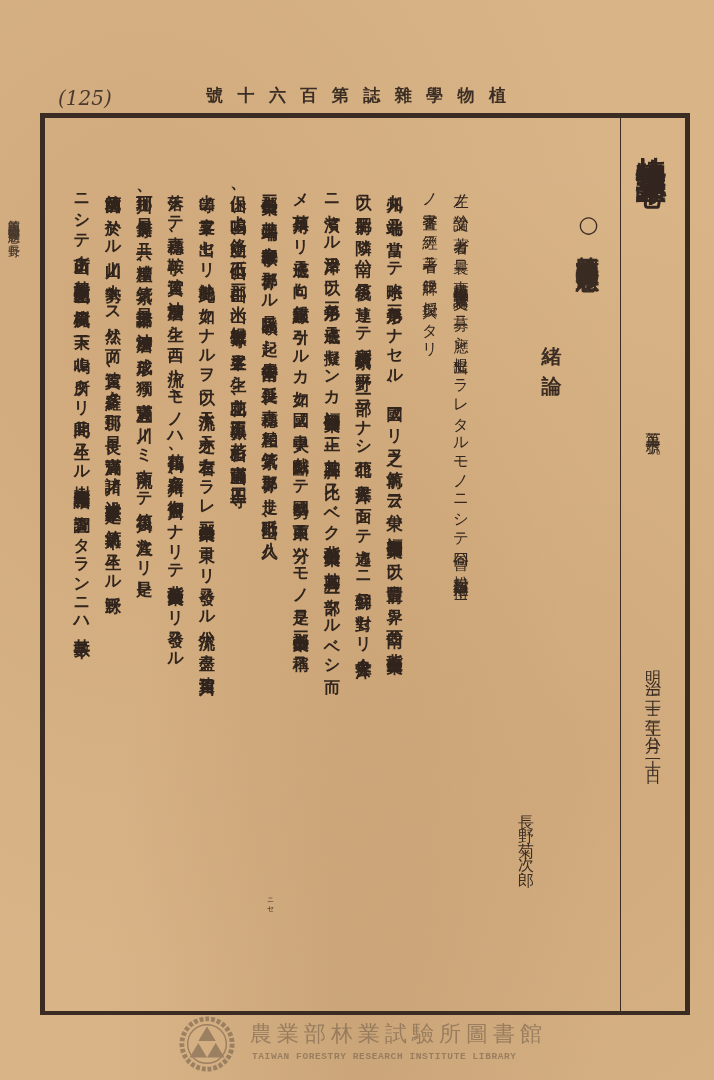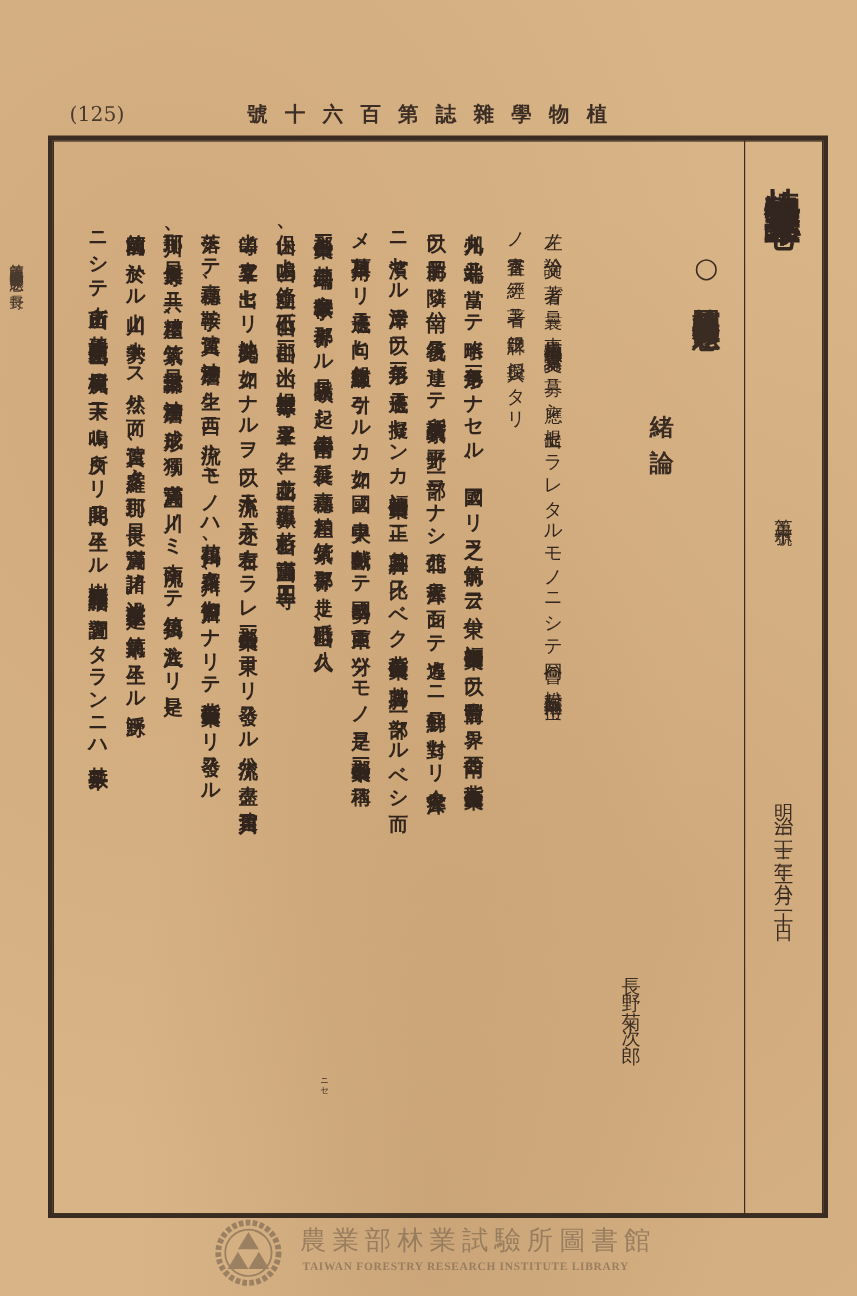--- a/index.html
+++ b/index.html
@@ -9,21 +9,21 @@
     background-image:
       radial-gradient(ellipse at 20% 30%, rgba(170,120,70,0.18), transparent 60%),
       radial-gradient(ellipse at 80% 70%, rgba(160,110,60,0.15), transparent 55%),
       radial-gradient(ellipse at 50% 95%, rgba(120,80,40,0.12), transparent 50%);
     position:relative;
     font-family:"DejaVu Serif", "Liberation Serif", serif;
     color:#3a2c22;
   }
   .page-number {
     position:absolute; left:58px; top:86px;
-    font-size:17px; color:#4a3a2e; letter-spacing:0px;
+    font-size:20px; color:#4a3a2e; letter-spacing:0px;font-style:italic;
   }
   .running-header {
     position:absolute; left:206px; top:84px; width:300px;
     display:flex; justify-content:space-between;
     font-size:17px; font-weight:bold; color:#3c2e24;
   }
   .running-header span { display:inline-block; }
   .frame {
     position:absolute; left:40px; top:113px; width:650px; height:902px;
     border:4px solid #3a2c22; border-bottom:3px solid #3a2c22;
@@ -80,21 +80,21 @@
   }
   .watermark .logo {
     position:absolute; left:0; top:0; width:58px; height:58px;
   }
   .watermark .wm-cn {
     position:absolute; left:72px; top:4px;
     font-size:22px; letter-spacing:5px; color:#6e5a48; font-family:Liberation Serif, serif;
   }
   .watermark .wm-en {
     position:absolute; left:74px; top:36px;
-    font-size:9.5px; letter-spacing:0.6px; color:#6e5a48; font-family:Liberation Serif, serif; font-weight:bold;
+    font-size:9.5px; letter-spacing:0.6px; color:#6e5a48; font-family:Liberation Mono, monospace; font-weight:bold;
   }
 </style>
 </head>
 <body>
 
 <div class="page-number">(125)</div>
 
 <div class="running-header">
   <span>號</span>
   <span>十</span>

